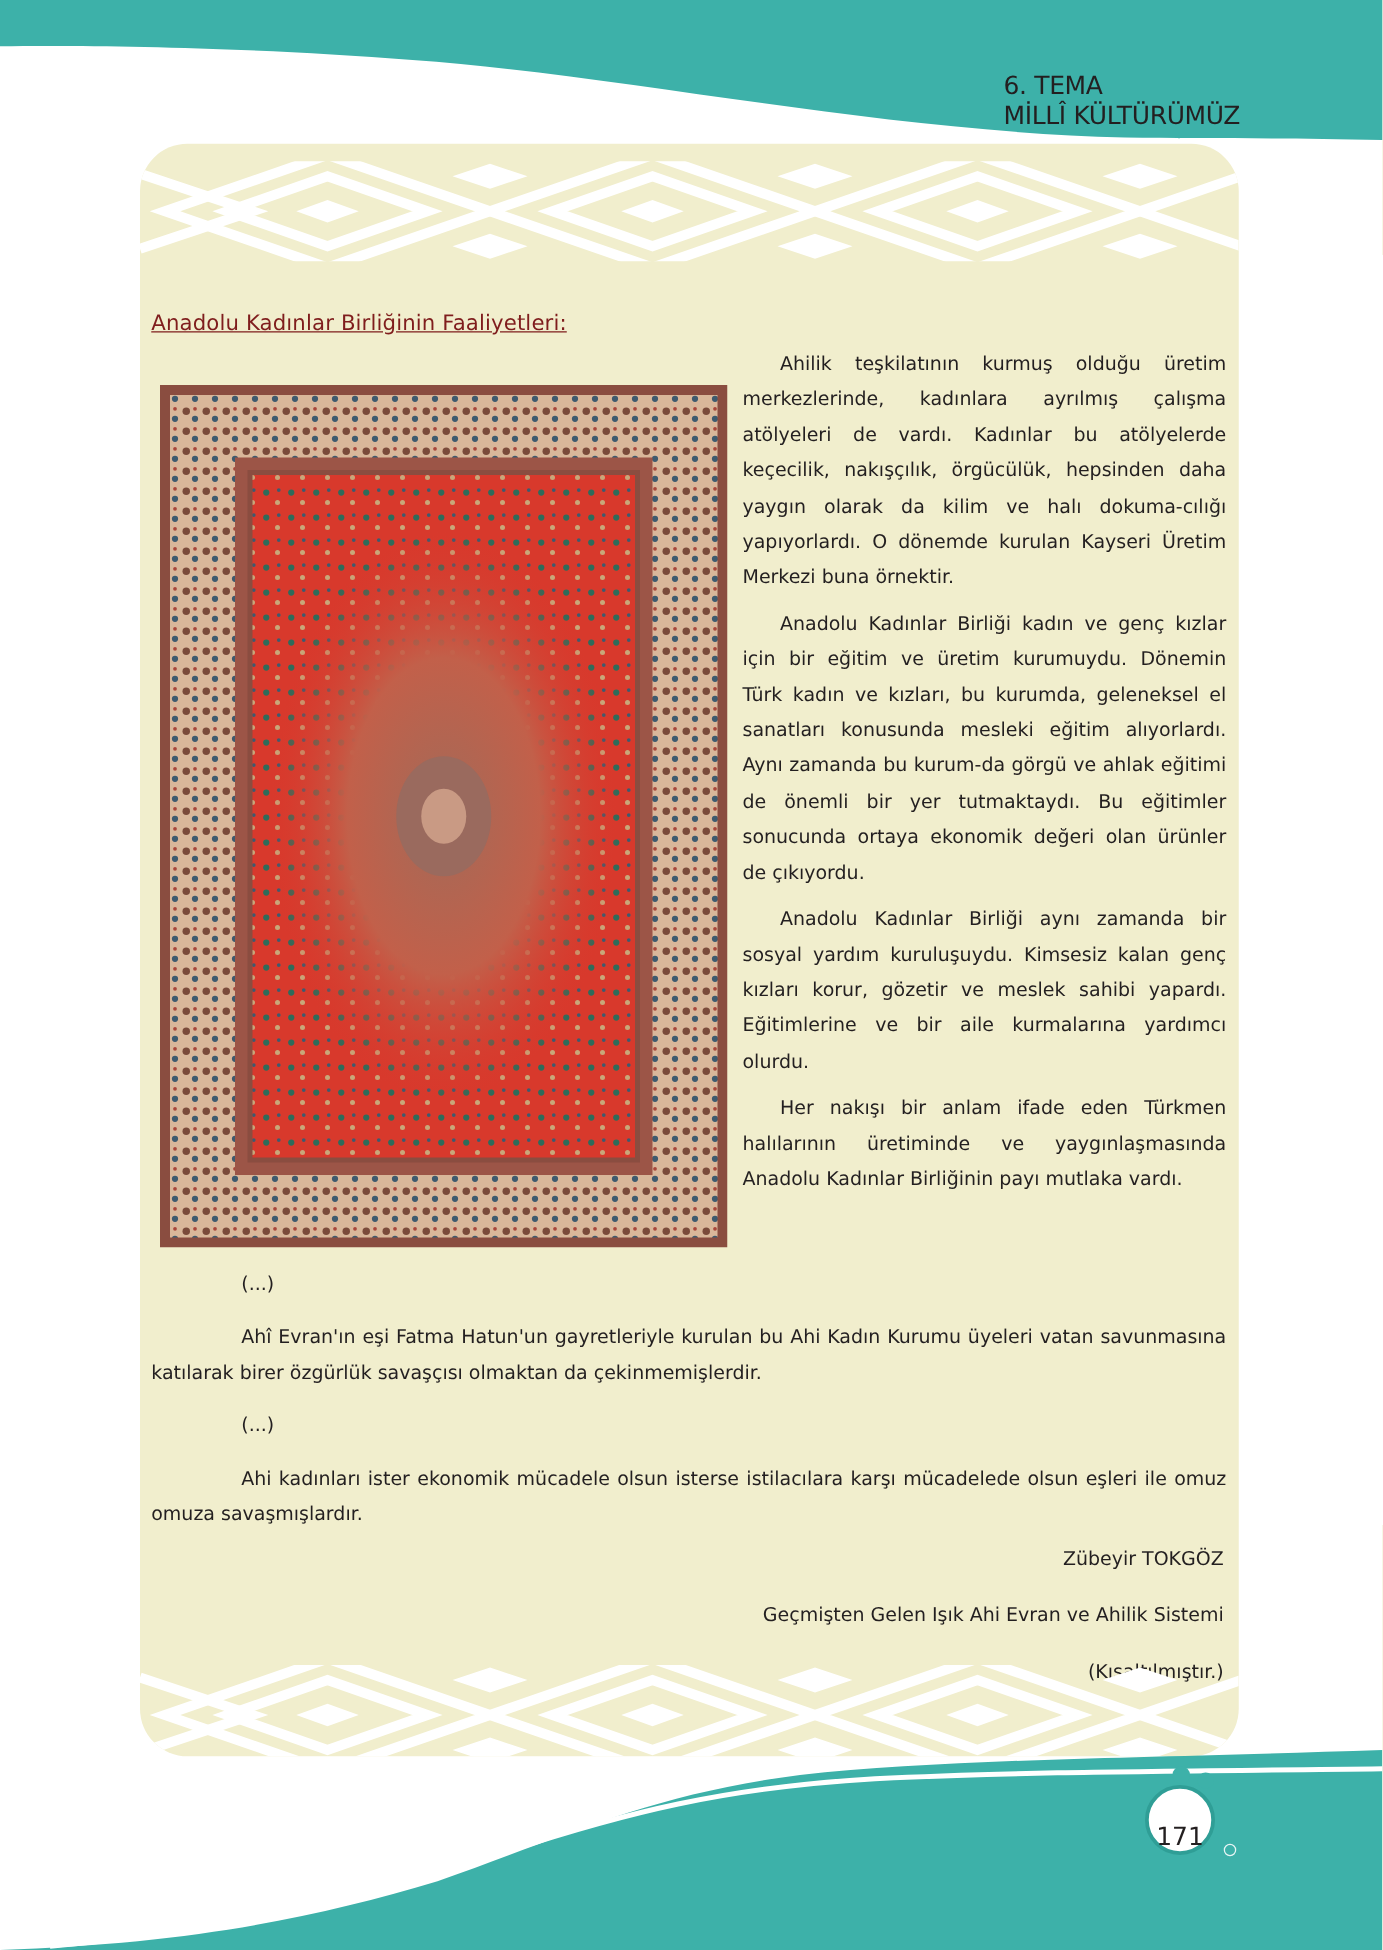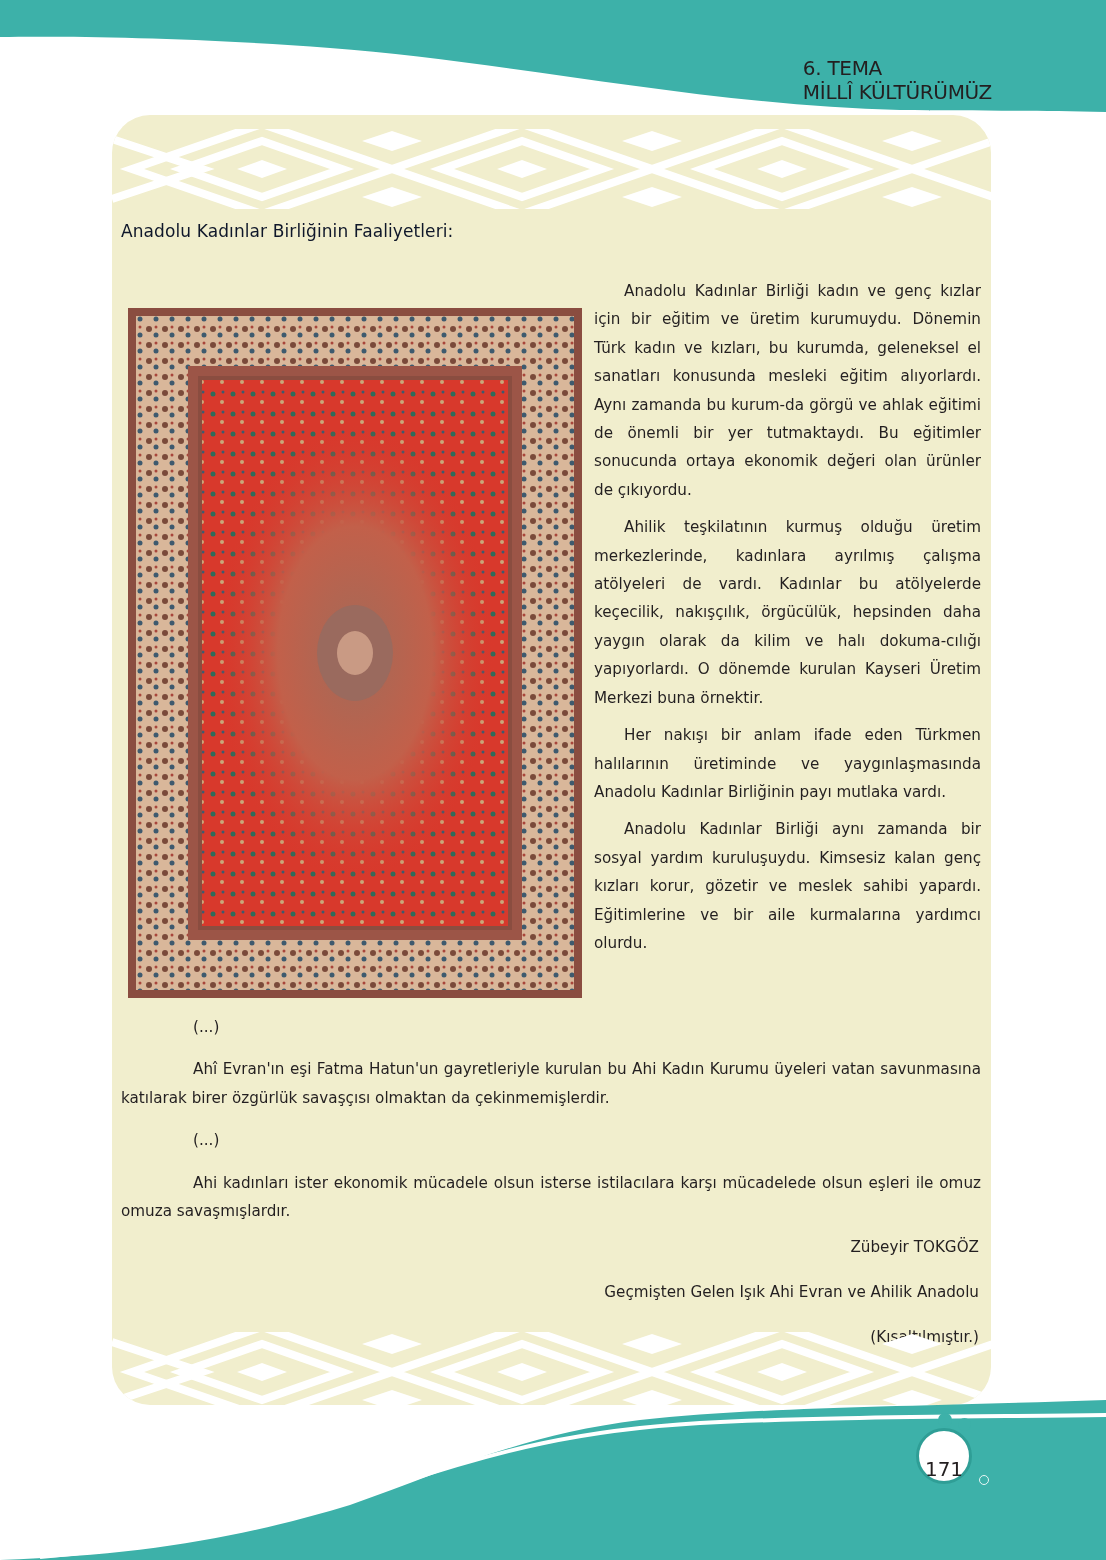--- a/index.html
+++ b/index.html
@@ -18,22 +18,22 @@
   }
   .panel {
     position: absolute; left: 112px; top: 115px; width: 879px; height: 1290px;
     background: #f1eecd; border-radius: 38px 38px 38px 38px;
     overflow: hidden;
   }
   .pattern { position: absolute; left: 0; width: 879px; height: 80px; }
   .pattern.top { top: 14px; }
   .pattern.bottom { top: 1217px; }
   .section-title {
-    position: absolute; left: 9px; top: 106px;
-    font-size: 17px; color: #0f172a; letter-spacing: 0.1px;
+    position: absolute; left: 9px; top: 134px;
+    font-size: 17px; color: #7f1d1d; letter-spacing: 0.1px; text-decoration: underline;
   }
   .carpet {
     position: absolute; left: 16px; top: 193px; width: 454px; height: 690px;
   }
   .right-col {
     position: absolute; left: 482px; top: 162px; width: 387px;
     font-size: 15.2px; line-height: 28.4px; color: #231f20;
   }
   .right-col p { margin: 0 0 9px 0; text-align: justify; text-indent: 30px; }
   .full-col {
@@ -122,36 +122,36 @@
     <rect x="8" y="8" width="438" height="674" fill="url(#borderDots)"></rect>
     <rect x="60" y="58" width="334" height="574" fill="#9c5547"></rect>
     <rect x="72" y="70" width="310" height="550" fill="url(#fieldDots)"></rect>
     <rect x="72" y="70" width="310" height="550" fill="none" stroke="#8a4d40" stroke-width="4"></rect>
     <ellipse cx="227" cy="345" rx="140" ry="230" fill="url(#medallion)"></ellipse>
     <ellipse cx="227" cy="345" rx="38" ry="48" fill="#9a6a5e"></ellipse>
     <ellipse cx="227" cy="345" rx="18" ry="22" fill="#c99a84"></ellipse>
   </svg>
 
   <div class="right-col">
+    <p>Ahilik teşkilatının kurmuş olduğu üretim merkezlerinde, kadınlara ayrılmış çalışma atölyeleri de vardı. Kadınlar bu atölyelerde keçecilik, nakışçılık, örgücülük, hepsinden daha yaygın olarak da kilim ve halı dokuma-cılığı yapıyorlardı. O dönemde kurulan Kayseri Üretim Merkezi buna örnektir.</p>
     <p>Anadolu Kadınlar Birliği kadın ve genç kızlar için bir eğitim ve üretim kurumuydu. Dönemin Türk kadın ve kızları, bu kurumda, geleneksel el sanatları konusunda mesleki eğitim alıyorlardı. Aynı zamanda bu kurum-da görgü ve ahlak eğitimi de önemli bir yer tutmaktaydı. Bu eğitimler sonucunda ortaya ekonomik değeri olan ürünler de çıkıyordu.</p>
-    <p>Ahilik teşkilatının kurmuş olduğu üretim merkezlerinde, kadınlara ayrılmış çalışma atölyeleri de vardı. Kadınlar bu atölyelerde keçecilik, nakışçılık, örgücülük, hepsinden daha yaygın olarak da kilim ve halı dokuma-cılığı yapıyorlardı. O dönemde kurulan Kayseri Üretim Merkezi buna örnektir.</p>
+    <p>Anadolu Kadınlar Birliği aynı zamanda bir sosyal yardım kuruluşuydu. Kimsesiz kalan genç kızları korur, gözetir ve meslek sahibi yapardı. Eğitimlerine ve bir aile kurmalarına yardımcı olurdu.</p>
     <p>Her nakışı bir anlam ifade eden Türkmen halılarının üretiminde ve yaygınlaşmasında Anadolu Kadınlar Birliğinin payı mutlaka vardı.</p>
-    <p>Anadolu Kadınlar Birliği aynı zamanda bir sosyal yardım kuruluşuydu. Kimsesiz kalan genç kızları korur, gözetir ve meslek sahibi yapardı. Eğitimlerine ve bir aile kurmalarına yardımcı olurdu.</p>
   </div>
 
   <div class="full-col">
     <p class="ellipsis">(...)</p>
     <p>Ahî Evran'ın eşi Fatma Hatun'un gayretleriyle kurulan bu Ahi Kadın Kurumu üyeleri vatan savunmasına katılarak birer özgürlük savaşçısı olmaktan da çekinmemişlerdir.</p>
     <p class="ellipsis">(...)</p>
     <p>Ahi kadınları ister ekonomik mücadele olsun isterse istilacılara karşı mücadelede olsun eşleri ile omuz omuza savaşmışlardır.</p>
   </div>
 
   <div class="source">
     <span class="line center">Zübeyir TOKGÖZ</span>
-    <span class="line">Geçmişten Gelen Işık Ahi Evran ve Ahilik Anadolu</span>
+    <span class="line">Geçmişten Gelen Işık Ahi Evran ve Ahilik Sistemi</span>
     <span class="line center">(Kısaltılmıştır.)</span>
   </div>
 
   <svg class="pattern bottom" viewBox="0 0 879 80" preserveAspectRatio="none">
     <g fill="none" stroke="#ffffff" stroke-width="8">
       <path d="M0 10 L90 40 L0 70"></path>
       <path d="M20 40 L150 -5 L280 40 L150 85 Z"></path>
       <path d="M70 40 L150 12 L230 40 L150 68 Z"></path>
       <path d="M280 40 L410 -5 L540 40 L410 85 Z"></path>
       <path d="M330 40 L410 12 L490 40 L410 68 Z"></path>

